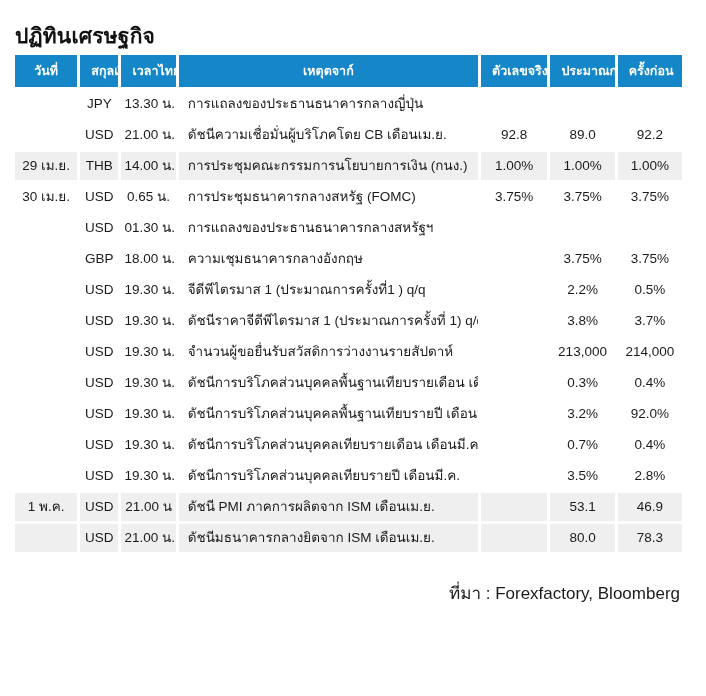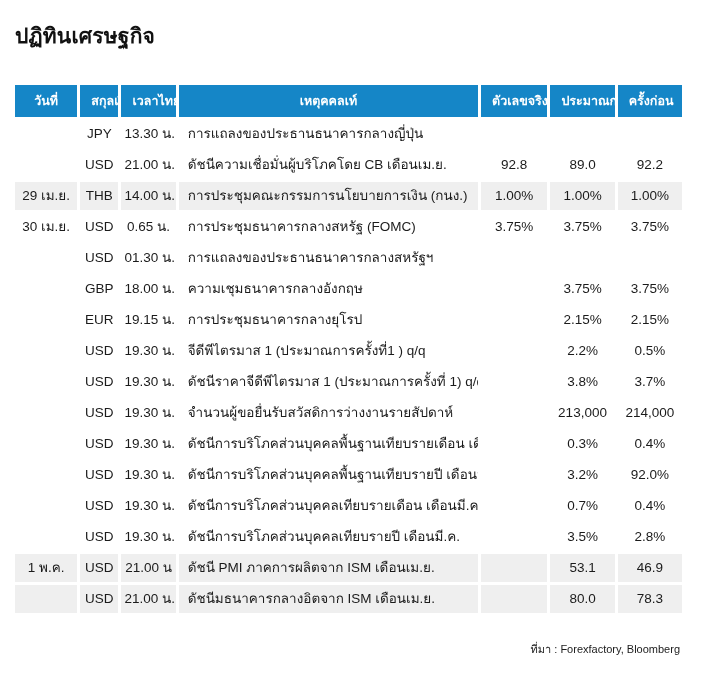--- a/index.html
+++ b/index.html
@@ -14,21 +14,21 @@
     font-family: "Liberation Sans", "DejaVu Sans", sans-serif;
     color: #1b1b1b;
   }
   .page {
     padding: 15px 14px 0 13px;
   }
   .page-title {
     font-size: 21px;
     font-weight: bold;
     color: #111111;
-    margin: 4px 0 30px 2px;
+    margin: 4px 0 0 2px;
     letter-spacing: 0.2px;
   }
   table.calendar {
     border-collapse: separate;
     border-spacing: 3px;
     table-layout: fixed;
     width: 673px;
     margin-left: -1px;
   }
   table.calendar th {
@@ -55,21 +55,21 @@
   }
   table.calendar td.cell-event {
     text-align: left;
     padding-left: 9px;
   }
   table.calendar tr.shaded td {
     background: var(--shade-bg, #efefef);
   }
   .footer-source {
     text-align: right;
-    font-size: 11px;
+    font-size: 17px;
     color: #1b1b1b;
     margin: 24px 12px 0 0;
   }
   .col-date     { width: 62px; }
   .col-currency { width: 38px; }
   .col-time     { width: 54px; }
   .col-event    { width: 298px; }
   .col-actual   { width: 66px; }
   .col-forecast { width: 64px; }
   .col-previous { width: 64px; }
@@ -88,21 +88,21 @@
       <col class="col-event">
       <col class="col-actual">
       <col class="col-forecast">
       <col class="col-previous">
     </colgroup>
     <thead>
       <tr id="header-row">
           <th>วันที่</th>
           <th>สกุลเงิน</th>
           <th>เวลาไทย</th>
-          <th>เหตุคคลเท์</th>
+          <th>เหตุตจาก์</th>
           <th>ตัวเลขจริง</th>
           <th>ประมาณการ</th>
           <th>ครั้งก่อน</th>
         </tr>
     </thead>
     <tbody id="table-body">
         <tr>
           <td class="cell-date"></td>
           <td class="cell-currency">JPY</td>
           <td class="cell-time">13.30 น.</td>
@@ -151,29 +151,20 @@
           <td class="cell-date"></td>
           <td class="cell-currency">GBP</td>
           <td class="cell-time">18.00 น.</td>
           <td class="cell-event">ความเชุมธนาคารกลางอังกฤษ</td>
           <td class="cell-actual"></td>
           <td class="cell-forecast">3.75%</td>
           <td class="cell-previous">3.75%</td>
         </tr>
         <tr>
           <td class="cell-date"></td>
-          <td class="cell-currency">EUR</td>
-          <td class="cell-time">19.15 น.</td>
-          <td class="cell-event">การประชุมธนาคารกลางยุโรป</td>
-          <td class="cell-actual"></td>
-          <td class="cell-forecast">2.15%</td>
-          <td class="cell-previous">2.15%</td>
-        </tr>
-        <tr>
-          <td class="cell-date"></td>
           <td class="cell-currency">USD</td>
           <td class="cell-time">19.30 น.</td>
           <td class="cell-event">จีดีพีไตรมาส 1 (ประมาณการครั้งที่1 ) q/q</td>
           <td class="cell-actual"></td>
           <td class="cell-forecast">2.2%</td>
           <td class="cell-previous">0.5%</td>
         </tr>
         <tr>
           <td class="cell-date"></td>
           <td class="cell-currency">USD</td>
@@ -234,21 +225,21 @@
           <td class="cell-time">21.00 น</td>
           <td class="cell-event">ดัชนี PMI ภาคการผลิตจาก ISM เดือนเม.ย.</td>
           <td class="cell-actual"></td>
           <td class="cell-forecast">53.1</td>
           <td class="cell-previous">46.9</td>
         </tr>
         <tr class="shaded">
           <td class="cell-date"></td>
           <td class="cell-currency">USD</td>
           <td class="cell-time">21.00 น.</td>
-          <td class="cell-event">ดัชนีมธนาคารกลางอิตจาก ISM เดือนเม.ย.</td>
+          <td class="cell-event">ดัชนีมธนาคารกลางยิตจาก ISM เดือนเม.ย.</td>
           <td class="cell-actual"></td>
           <td class="cell-forecast">80.0</td>
           <td class="cell-previous">78.3</td>
         </tr>
       </tbody>
   </table>
 
   <div class="footer-source">ที่มา : Forexfactory, Bloomberg</div>
 </div>
 

